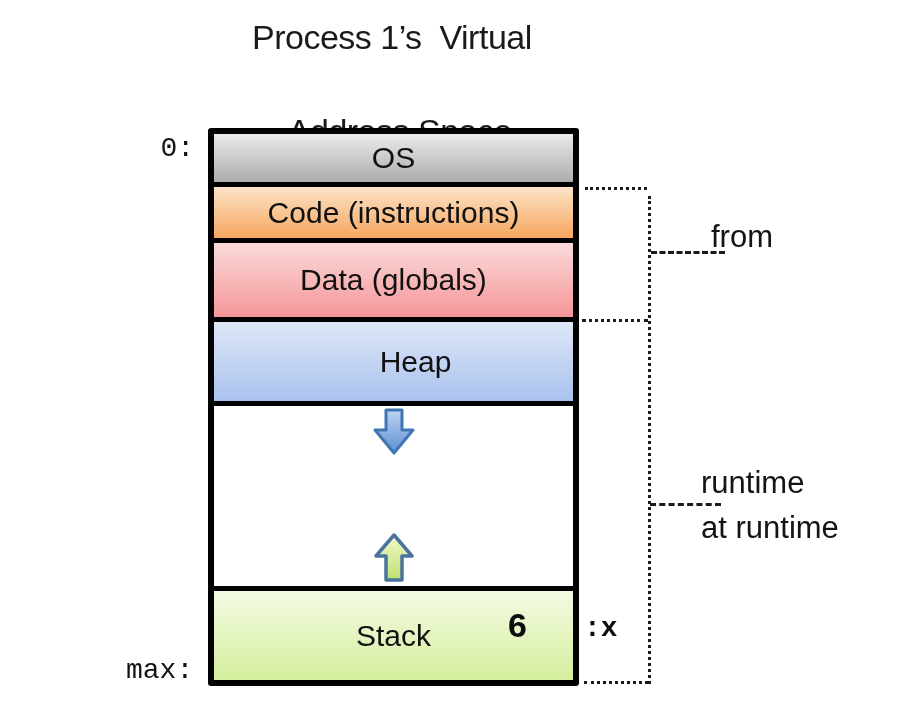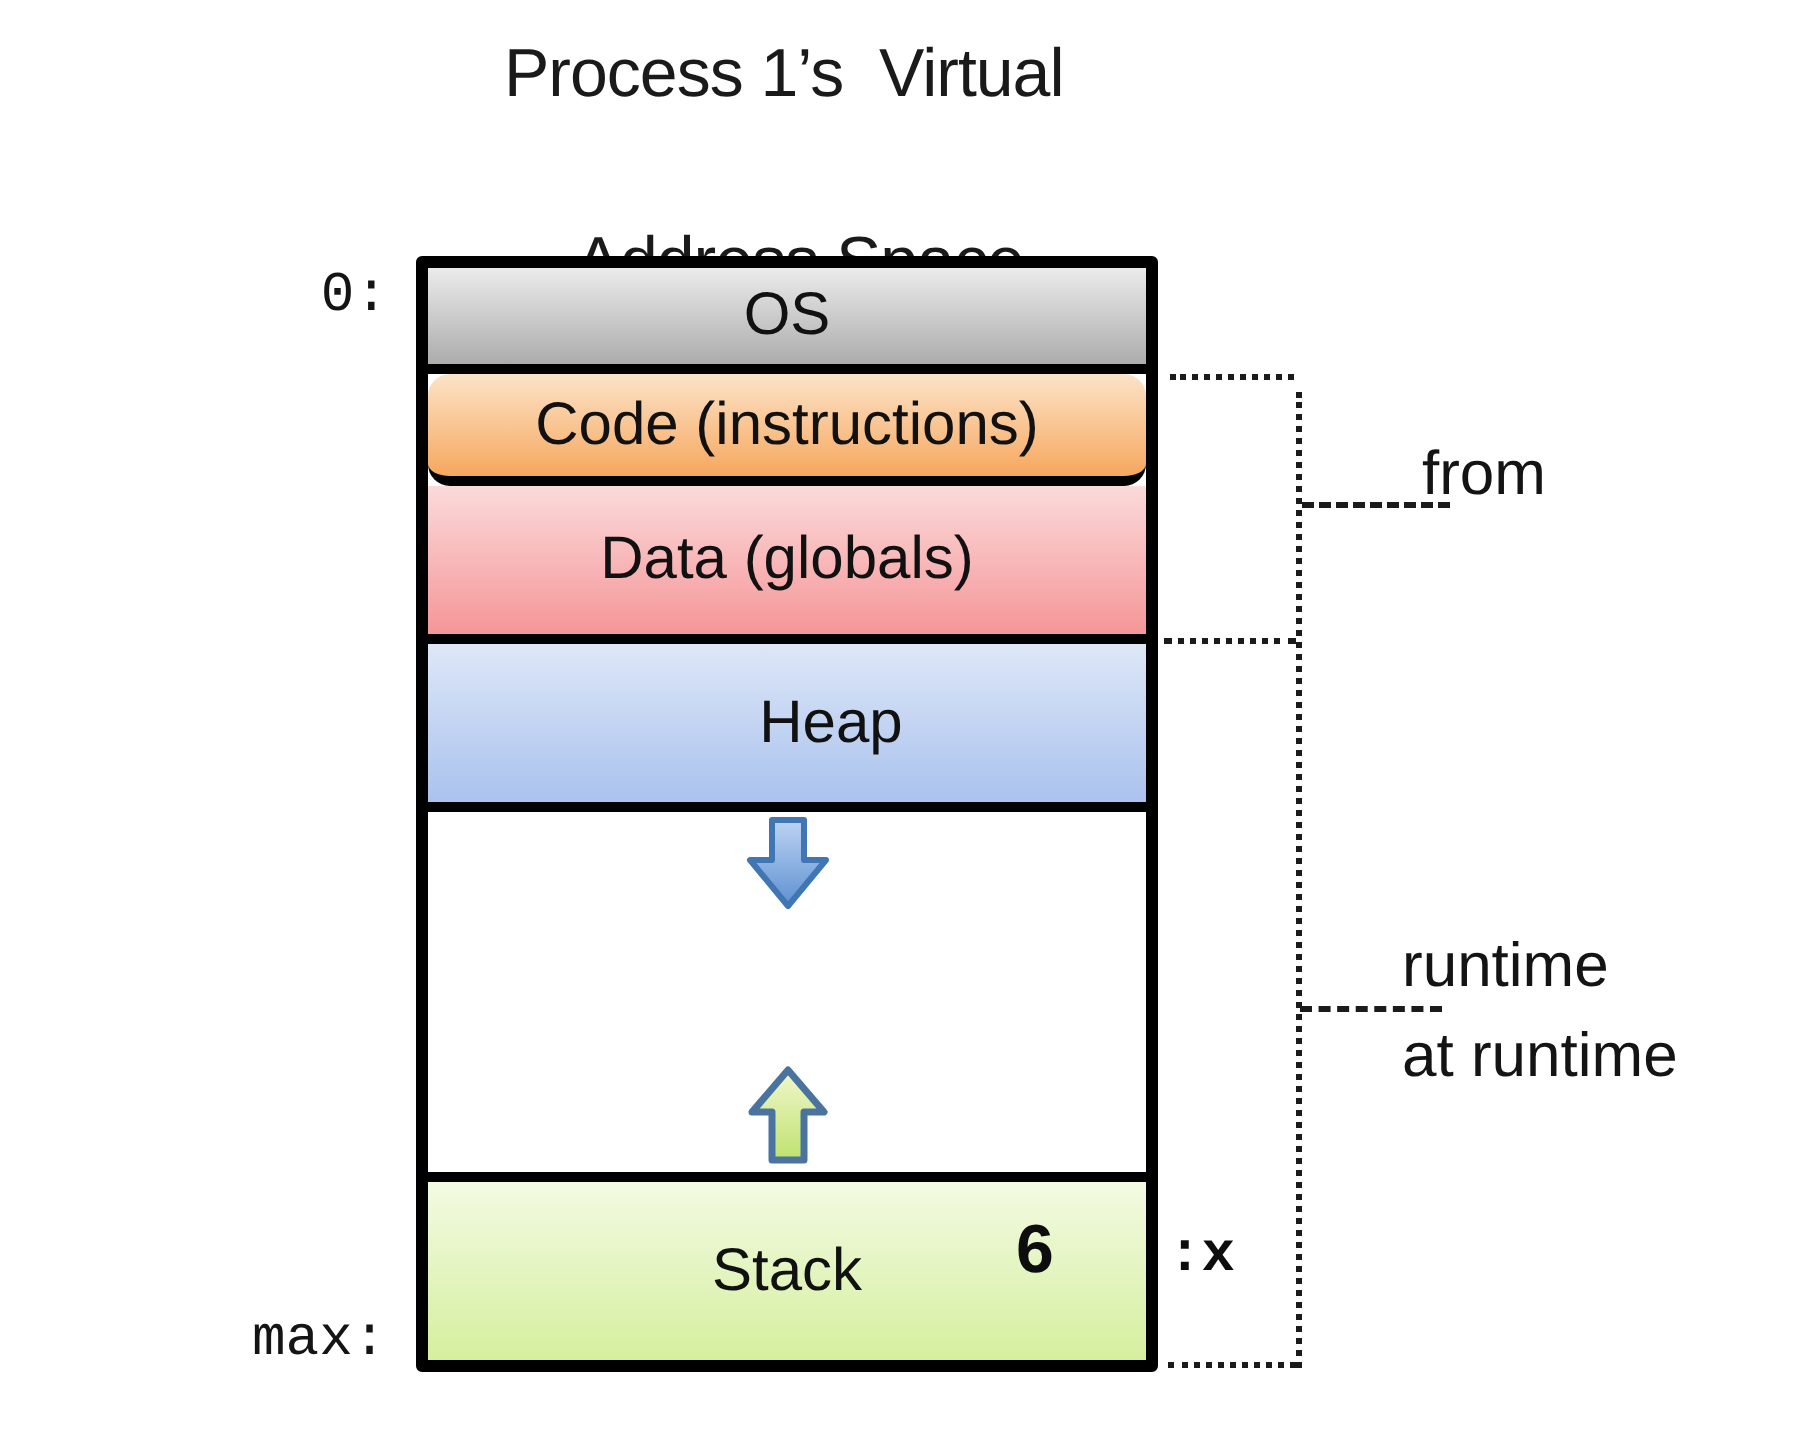--- a/index.html
+++ b/index.html
@@ -87,21 +87,21 @@
   <div class="title"><span>Process 1’s  Virtual</span><br>
     <span>Address Space</span></div>
 
   <div class="zero-label mono">0:</div>
   <div class="max-label mono">max:</div>
 
   <div class="vas-box">
     <div class="seg" style="height: 48px; background: linear-gradient(rgb(235, 235, 235) 0%, rgb(172, 172, 172) 100%);">
       <span>OS</span>
     </div>
-    <div class="seg" style="height: 51px; background: linear-gradient(rgb(252, 227, 200) 0%, rgb(246, 167, 94) 100%); border-radius: 11px;">
+    <div class="seg" style="height: 51px; background: linear-gradient(rgb(252, 227, 200) 0%, rgb(246, 167, 94) 100%);">
       <span>Code (instructions)</span>
     </div>
     <div class="seg" style="height: 74px; background: linear-gradient(rgb(251, 218, 218) 0%, rgb(245, 150, 152) 100%);">
       <span>Data (globals)</span>
     </div>
     <div class="seg" style="height: 79px; background: linear-gradient(rgb(221, 231, 247) 0%, rgb(170, 194, 238) 100%); padding-left: 44px;">
       <span>Heap</span>
     </div>
     <div class="seg" style="height: 180px; background: linear-gradient(rgb(255, 255, 255) 0%, rgb(255, 255, 255) 100%);"></div>
     <div class="seg" style="height: 89px; background: linear-gradient(rgb(243, 250, 227) 0%, rgb(213, 239, 158) 100%);">

